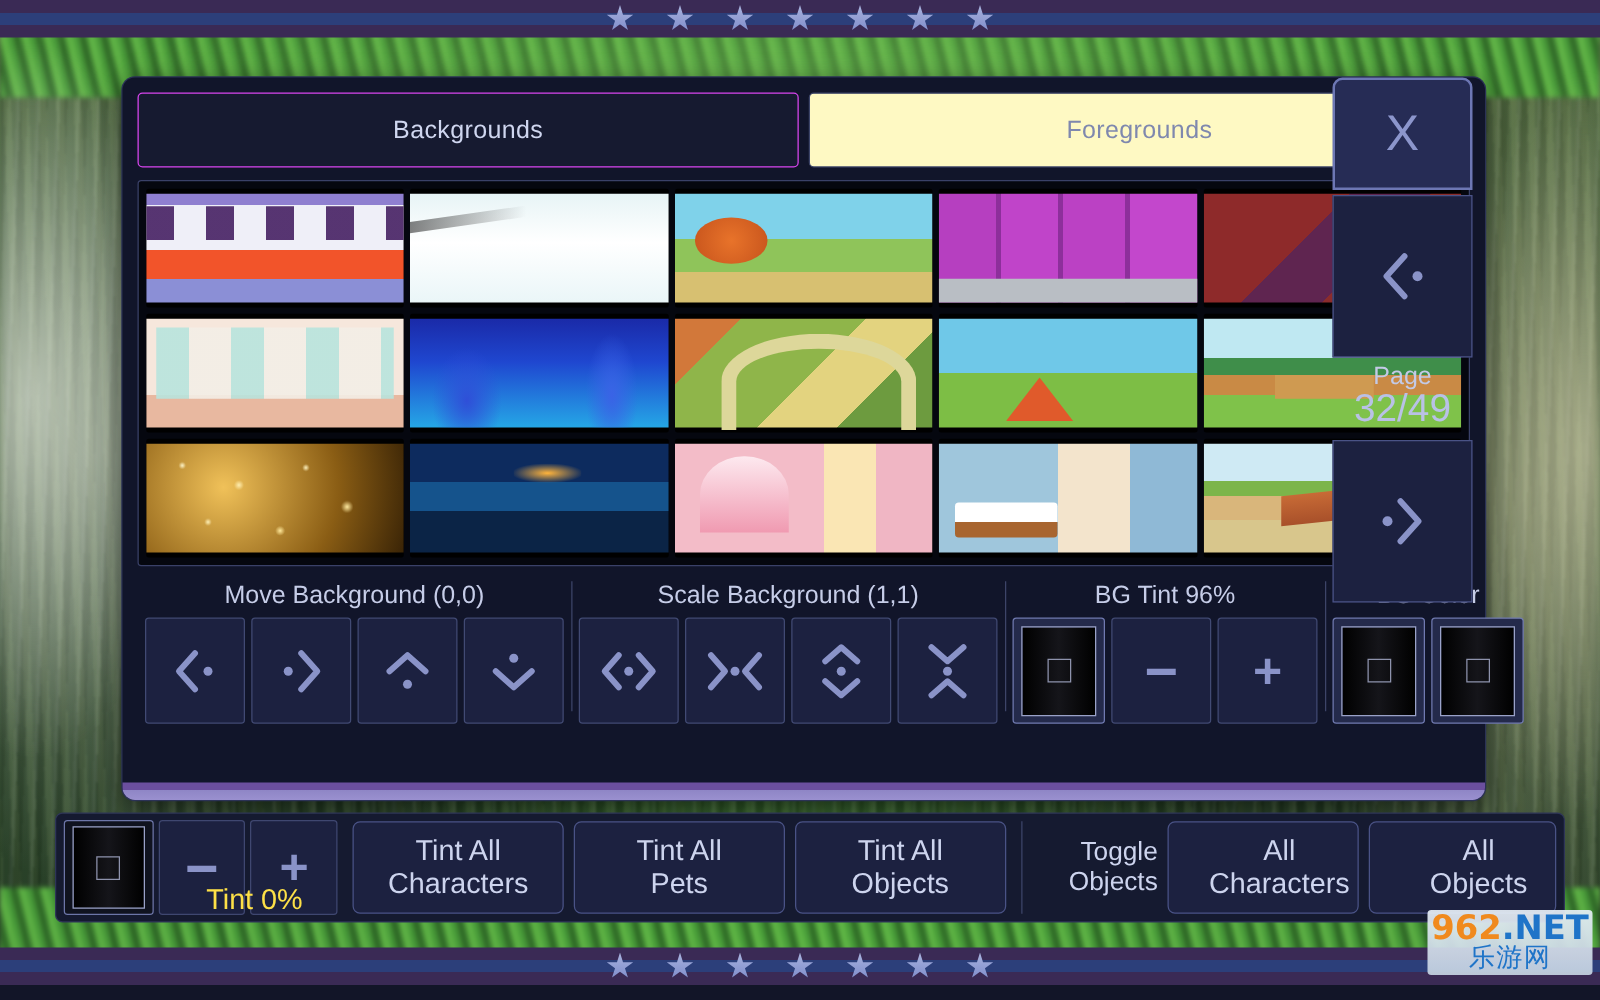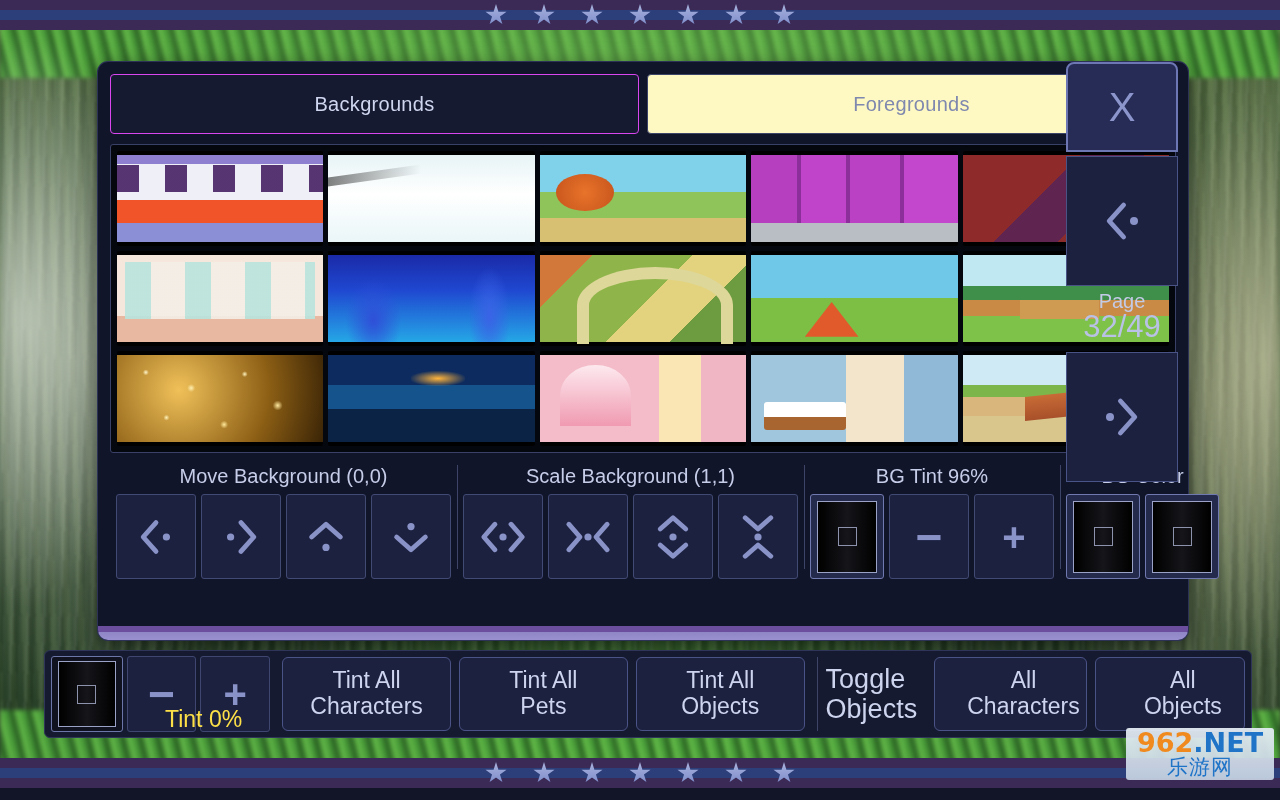--- a/index.html
+++ b/index.html
@@ -153,24 +153,24 @@
     display:flex;align-items:center;justify-content:center;margin-right:4px;}
   .bt-btn{width:70px;height:74px;background:#1c2140;border:1px solid #3f4770;border-radius:3px;
     display:flex;align-items:center;justify-content:center;margin-right:4px;position:relative;}
   .tint-label{position:absolute;left:120px;bottom:4px;color:#fde047;font-size:23px;white-space:nowrap;z-index:2;}
   .wide-btn{height:72px;background:#1c2140;border:1px solid #4a5386;border-radius:6px;
     display:flex;align-items:center;justify-content:center;text-align:center;
     color:#cdd4ee;font-size:23px;line-height:1.12;margin-left:8px;padding:0 6px;}
   .w-big{width:160px;}
   .w-mid{width:114px;padding-left:32px;}
   .toolbar-sep{width:1px;align-self:stretch;margin:6px 6px 6px 12px;background:#3d4468;}
-  .toggle-label{color:#cdd4ee;font-size:27px;line-height:1.12;text-align:left;width:104px;margin-left:2px;}
-
-  
-  #watermark{position:absolute;right:6px;bottom:20px;width:148px;height:52px;z-index:20;
+  .toggle-label{color:#cdd4ee;font-size:21px;line-height:1.12;text-align:right;width:104px;margin-left:2px;}
+
+  
+  #watermark{position:absolute;right:6px;bottom:20px;width:132px;height:52px;z-index:20;
     background:linear-gradient(180deg,rgba(230,238,246,.93),rgba(196,210,226,.93));
     border-radius:3px;display:flex;flex-direction:column;align-items:center;justify-content:center;}
   #watermark .l1{font-size:27px;font-weight:bold;line-height:.95;font-family:"DejaVu Sans", sans-serif;}
   #watermark .l1 .a{color:#f08a1e;}
   #watermark .l1 .b{color:#1f74c8;}
   #watermark .l2{font-size:21px;color:#1f74c8;letter-spacing:1px;line-height:1.1;}
 </style>
 </head>
 <body>
 

